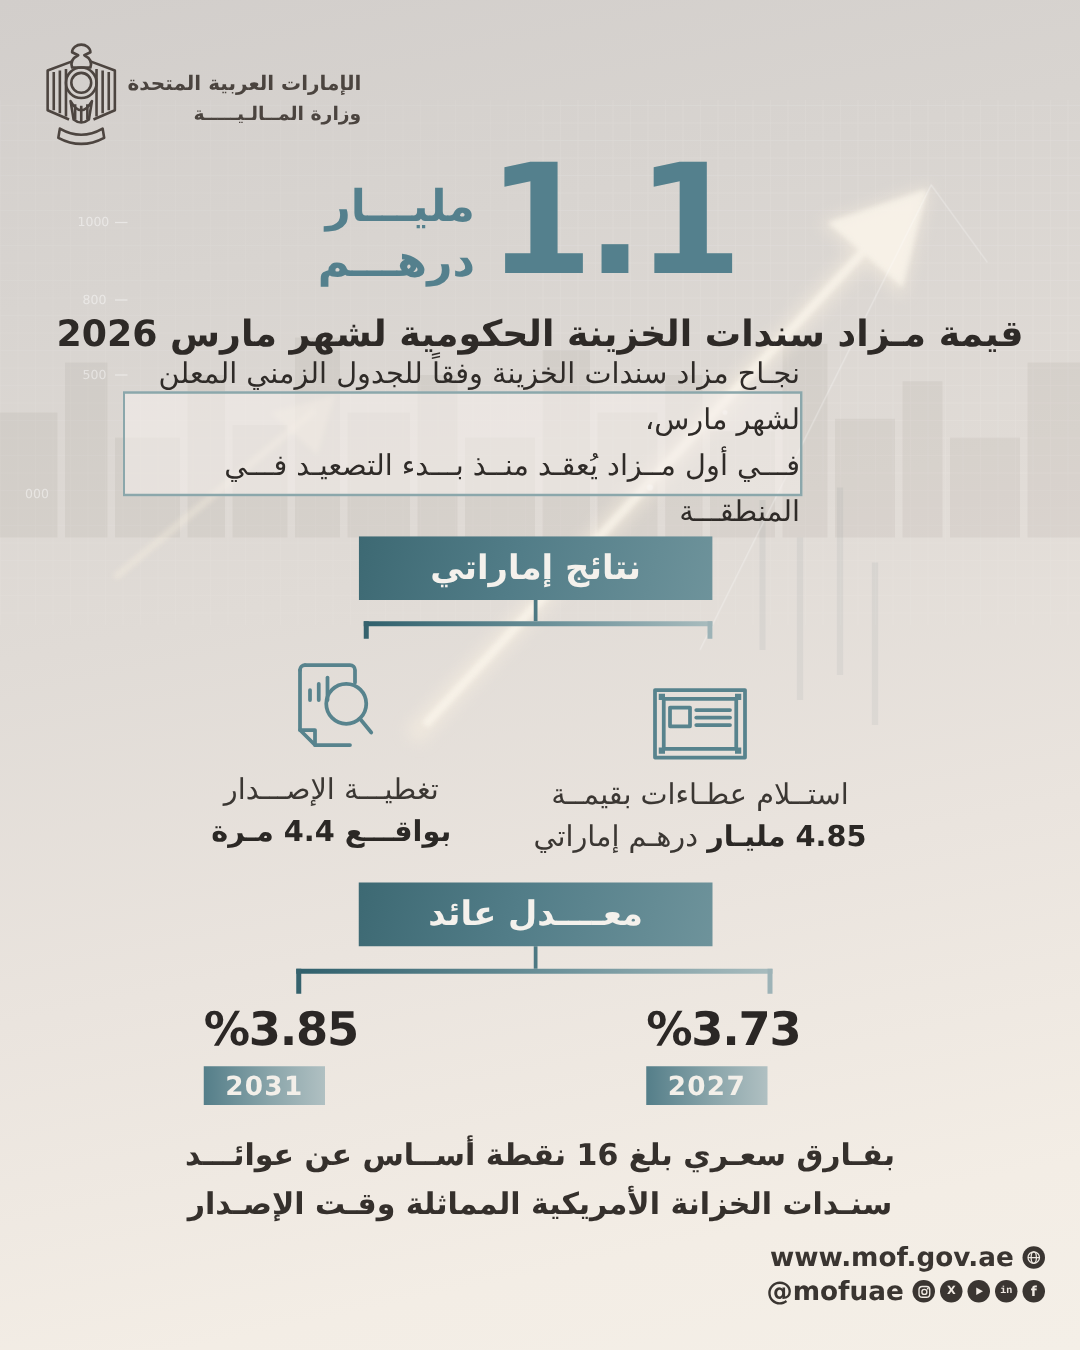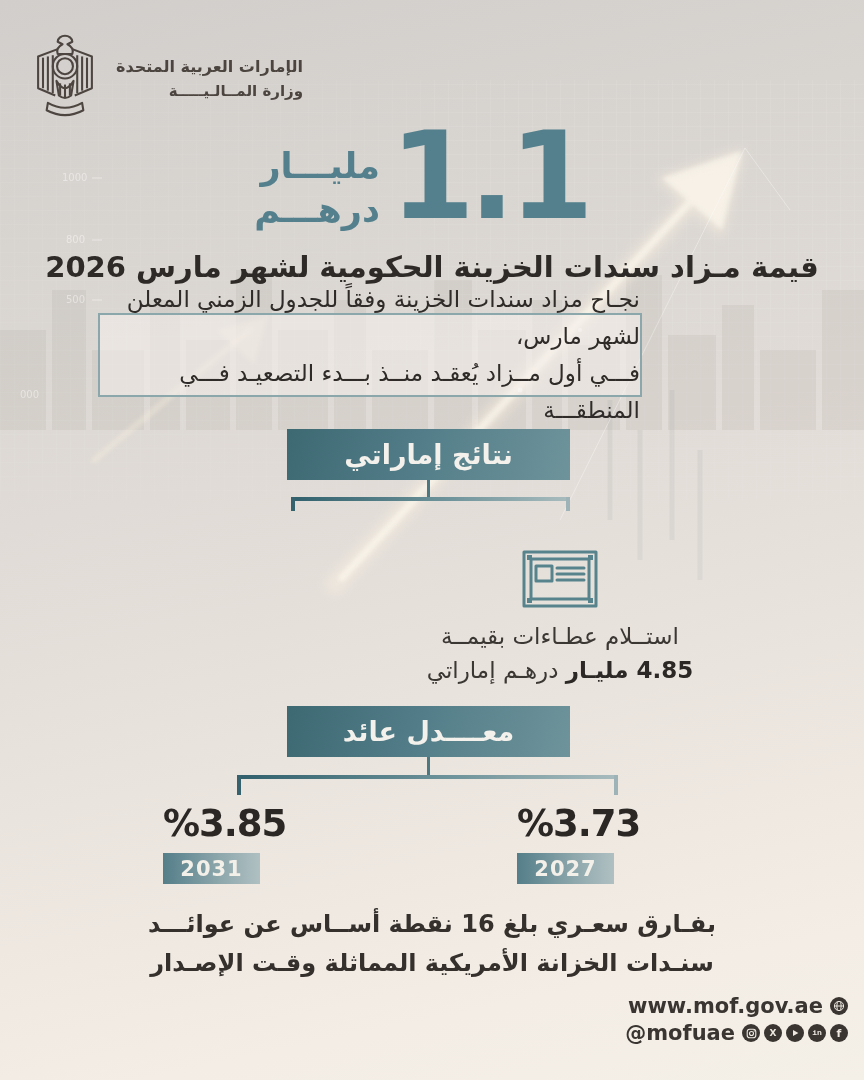--- a/index.html
+++ b/index.html
@@ -4,21 +4,21 @@
 <style>
   html,body{margin:0;padding:0;background:#b8b4b0;}
   *{box-sizing:border-box;}
   .canvas{
     position:relative;width:864px;height:1080px;margin:0 auto;overflow:hidden;
     background:linear-gradient(168deg,#d2cecb 0%,#d8d4d0 20%,#e0dbd6 42%,#eae4de 65%,#f3ede5 88%,#f4efe7 100%);
     font-family:"DejaVu Sans",sans-serif;color:#2f2b28;
   }
   .bg-layer{position:absolute;inset:0;pointer-events:none;}
   
-  .brand{position:absolute;top:32px;left:28px;display:flex;align-items:center;gap:14px;}
+  .brand{position:absolute;top:32px;left:28px;display:flex;align-items:center;gap:0;}
   .brand-text{color:#4b443f;text-align:right;direction:rtl;}
   .brand-country{font-size:16px;font-weight:700;letter-spacing:.5px;}
   .brand-ministry{font-size:15px;font-weight:700;margin-top:6px;letter-spacing:2px;}
   
   .hero{position:absolute;top:112px;right:276px;display:flex;direction:rtl;align-items:center;gap:10px;}
   .hero-value{font-size:122px;line-height:1.05;font-weight:800;color:#54808d;letter-spacing:-6px;direction:ltr;}
   .hero-units{display:flex;flex-direction:column;align-items:flex-start;margin-top:26px;color:#54808d;}
   .hero-unit{font-size:35px;font-weight:800;line-height:1.25;}
   .headline{position:absolute;top:250px;left:0;width:100%;text-align:center;direction:rtl;
     font-size:29px;font-weight:700;color:#2e2a27;}
@@ -48,21 +48,21 @@
   
   .yield-col{position:absolute;display:flex;flex-direction:column;align-items:flex-start;}
   .yield-rate{font-size:37px;font-weight:800;color:#2b2725;direction:ltr;letter-spacing:-1px;}
   .yield-year{margin-top:8px;width:97px;height:31px;display:flex;align-items:center;justify-content:center;
     background:linear-gradient(90deg,#547e89 0%,#8aa5aa 55%,#b0c0c2 100%);
     color:#f3efe9;font-size:21px;font-weight:600;letter-spacing:1px;}
   
   .footnote{position:absolute;top:905px;left:0;width:100%;text-align:center;direction:rtl;
     font-size:24px;font-weight:700;color:#35302c;line-height:39px;}
   
-  .footer{position:absolute;right:16px;top:994px;display:flex;flex-direction:column;align-items:flex-end;gap:3px;}
+  .footer{position:absolute;right:28px;top:994px;display:flex;flex-direction:column;align-items:flex-end;gap:3px;}
   .footer-line{display:flex;align-items:center;gap:7px;font-size:21px;font-weight:600;color:#3a3531;}
   .social-row{display:flex;align-items:center;gap:4px;}
   .sicon{width:18px;height:18px;border-radius:50%;background:#3a3531;color:#efe9e2;
     display:flex;align-items:center;justify-content:center;font-size:9px;font-weight:700;line-height:1;}
   .sicon svg{display:block;}
   
   .teal-stroke{stroke:#57838d;fill:none;stroke-width:3;stroke-linecap:round;stroke-linejoin:round;}
 </style>
 </head>
 <body>
@@ -202,20 +202,39 @@
         <line x1="35" y1="30" x2="62" y2="30" class="teal-stroke" stroke-width="2.6"></line>
       </svg>
     </div>
     <div class="result-line1">استــلام عطـاءات بقيمــة</div>
     <div class="result-line2">
       <b>4.85 مليـار</b>
       <span>درهـم إماراتي</span>
     </div>
   </div>
 
+  <div class="result-col" style="top:526px;left:140px;width:250px;">
+    <div class="icon-box">
+      <svg width="74" height="78" viewBox="0 0 74 78">
+        <path d="M16 6 H52 a4 4 0 0 1 4 4 V20" class="teal-stroke"></path>
+        <path d="M12 10 a4 4 0 0 1 4 -4" class="teal-stroke"></path>
+        <path d="M12 10 V58 L24 70 H52" class="teal-stroke"></path>
+        <path d="M24 70 V58 H12" class="teal-stroke" stroke-width="2.4"></path>
+        <line x1="20" y1="34" x2="20" y2="26" class="teal-stroke" stroke-width="3.4"></line>
+        <line x1="27" y1="34" x2="27" y2="21" class="teal-stroke" stroke-width="3.4"></line>
+        <line x1="34" y1="34" x2="34" y2="16" class="teal-stroke" stroke-width="3.4"></line>
+        <circle cx="49" cy="37" r="16" class="teal-stroke" stroke-width="3"></circle>
+        <line x1="60" y1="49" x2="69" y2="60" class="teal-stroke" stroke-width="4"></line>
+      </svg>
+    </div>
+    <div class="result-line1">تغطيـــة الإصـــدار</div>
+    <div class="result-line2">
+      <b>بواقـــع 4.4 مـرة</b>
+    </div>
+  </div>
 
   <div class="section-header" style="top:706px;">
     <span>معــــدل عائد</span>
   </div>
   <div class="stem" style="top:757px;height:18px;"></div>
   <div class="bracket b2" style="top:775px;left:237px;width:381px;"></div>
 
   <div class="yield-col" style="top:802px;left:517px;width:180px;">
     <div class="yield-rate">%3.73</div>
     <div class="yield-year">2027</div>

